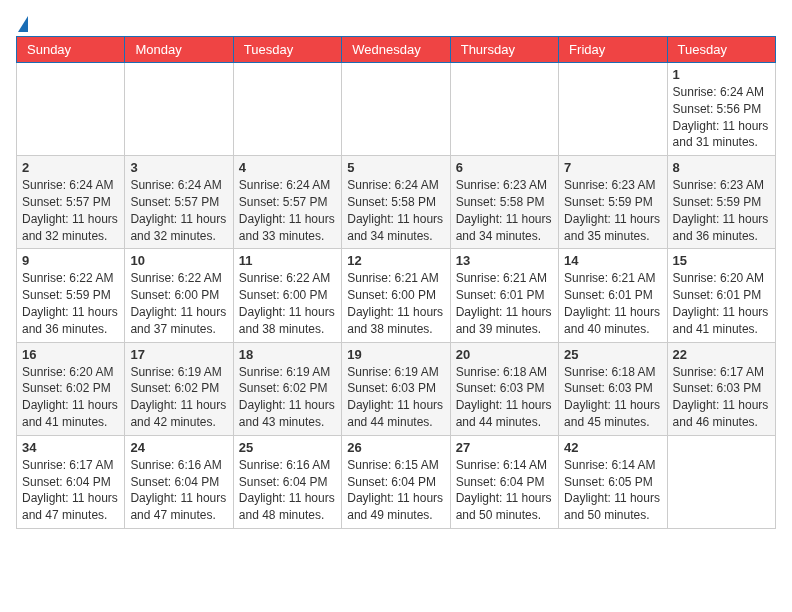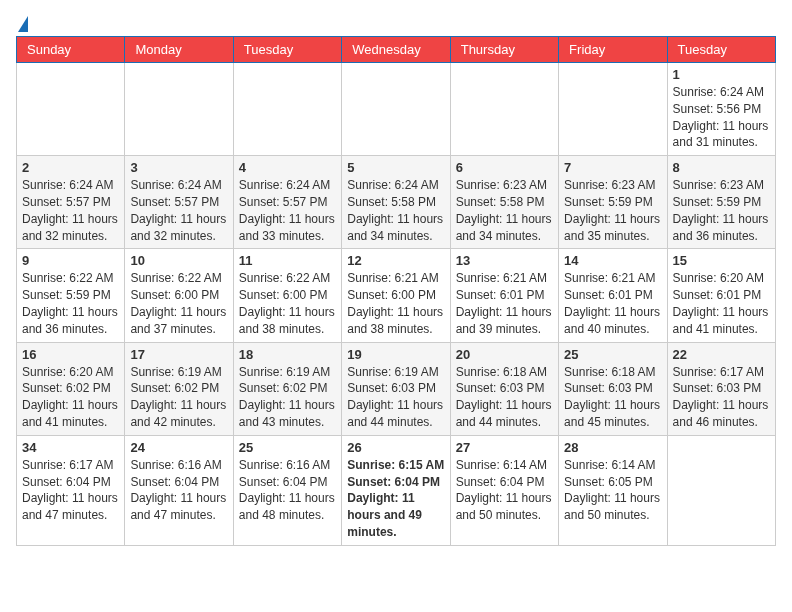--- a/index.html
+++ b/index.html
@@ -290,32 +290,32 @@
 Daylight: 11 hours and 47 minutes.</div>
         </td>
         <td>
           <span class="day-number">25</span>
           <div class="day-info" style="white-space: pre-line;">Sunrise: 6:16 AM
 Sunset: 6:04 PM
 Daylight: 11 hours and 48 minutes.</div>
         </td>
         <td>
           <span class="day-number">26</span>
-          <div class="day-info" style="white-space: pre-line; font-weight: bold;">Sunrise: 6:15 AM
+          <div class="day-info" style="white-space: pre-line;">Sunrise: 6:15 AM
 Sunset: 6:04 PM
 Daylight: 11 hours and 49 minutes.</div>
         </td>
         <td>
           <span class="day-number">27</span>
           <div class="day-info" style="white-space: pre-line;">Sunrise: 6:14 AM
 Sunset: 6:04 PM
 Daylight: 11 hours and 50 minutes.</div>
         </td>
         <td>
-          <span class="day-number">28</span>
+          <span class="day-number">42</span>
           <div class="day-info" style="white-space: pre-line;">Sunrise: 6:14 AM
 Sunset: 6:05 PM
 Daylight: 11 hours and 50 minutes.</div>
         </td>
         <td class="empty-cell"></td>
       </tr>
     </tbody>
 </table>
 
 </body></html>

